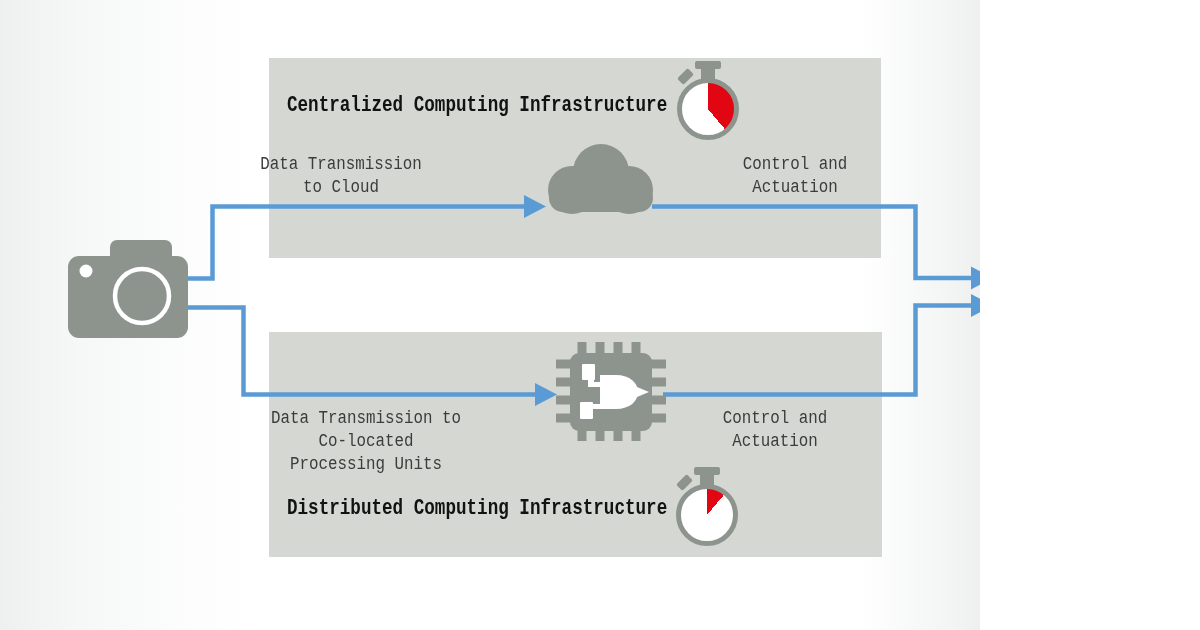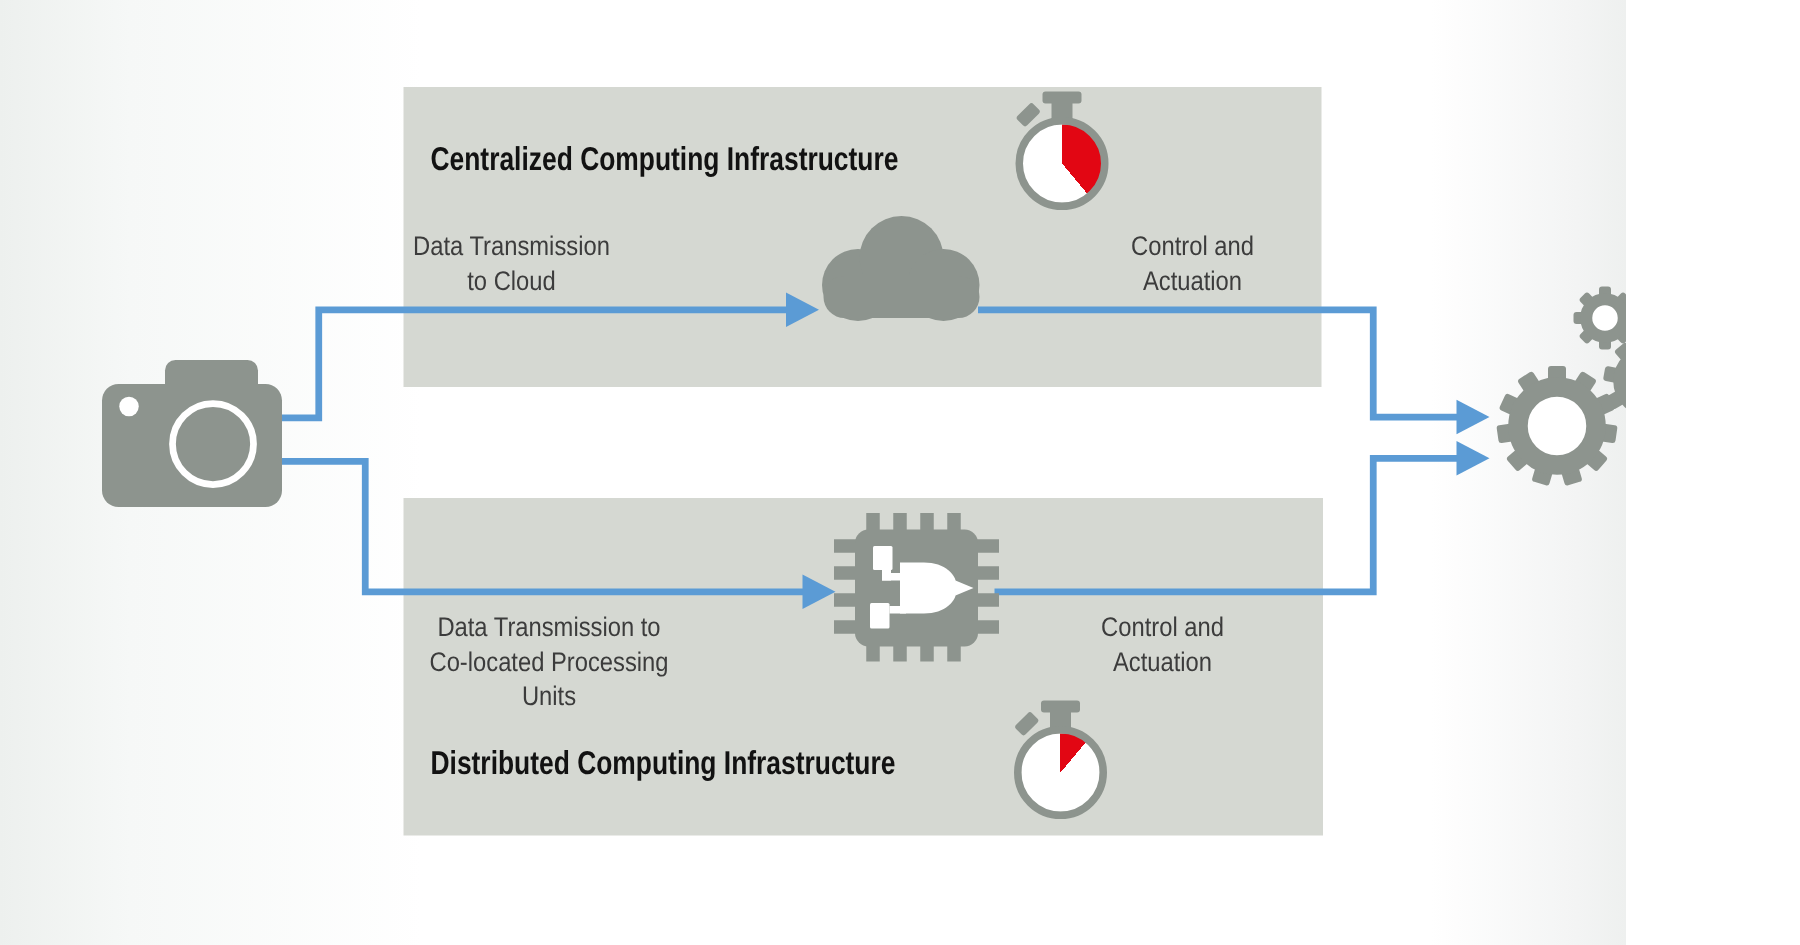--- a/index.html
+++ b/index.html
@@ -1,18 +1,18 @@
 <!DOCTYPE html>
 <html style="--accent-blue: #5B9BD5; --icon-gray: #8D948E; --panel-gray: #D5D8D2; --timer-red: #E20613; --text-dark: #3C3C3C; --title-black: #121212;"><head>
 <meta charset="utf-8">
 <style>
   html,body{margin:0;padding:0;}
   .stage{
-    position:relative;width:1084px;height:630px;overflow:hidden;
-    font-family:Liberation Sans, sans-serif;
+    position:relative;width:980px;height:630px;overflow:hidden;
+    font-family:Liberation Mono, monospace;
     background:linear-gradient(90deg,#edf0ee 0%,#f6f8f7 8%,#ffffff 26%,#ffffff 88%,#f3f4f4 97%,#eef0ef 100%);
   }
   .panel{position:absolute;background:var(--panel-gray,#d5d8d2);}
   #panel-centralized{left:269px;top:58px;width:612px;height:200px;}
   #panel-distributed{left:269px;top:332px;width:613px;height:225px;}
   .diagram-svg{position:absolute;left:0;top:0;z-index:2;}
   .panel-title{
     position:absolute;z-index:3;font-weight:bold;font-size:22px;line-height:26px;
     color:#121212;white-space:nowrap;transform:scaleX(.8);transform-origin:0 50%;
   }

